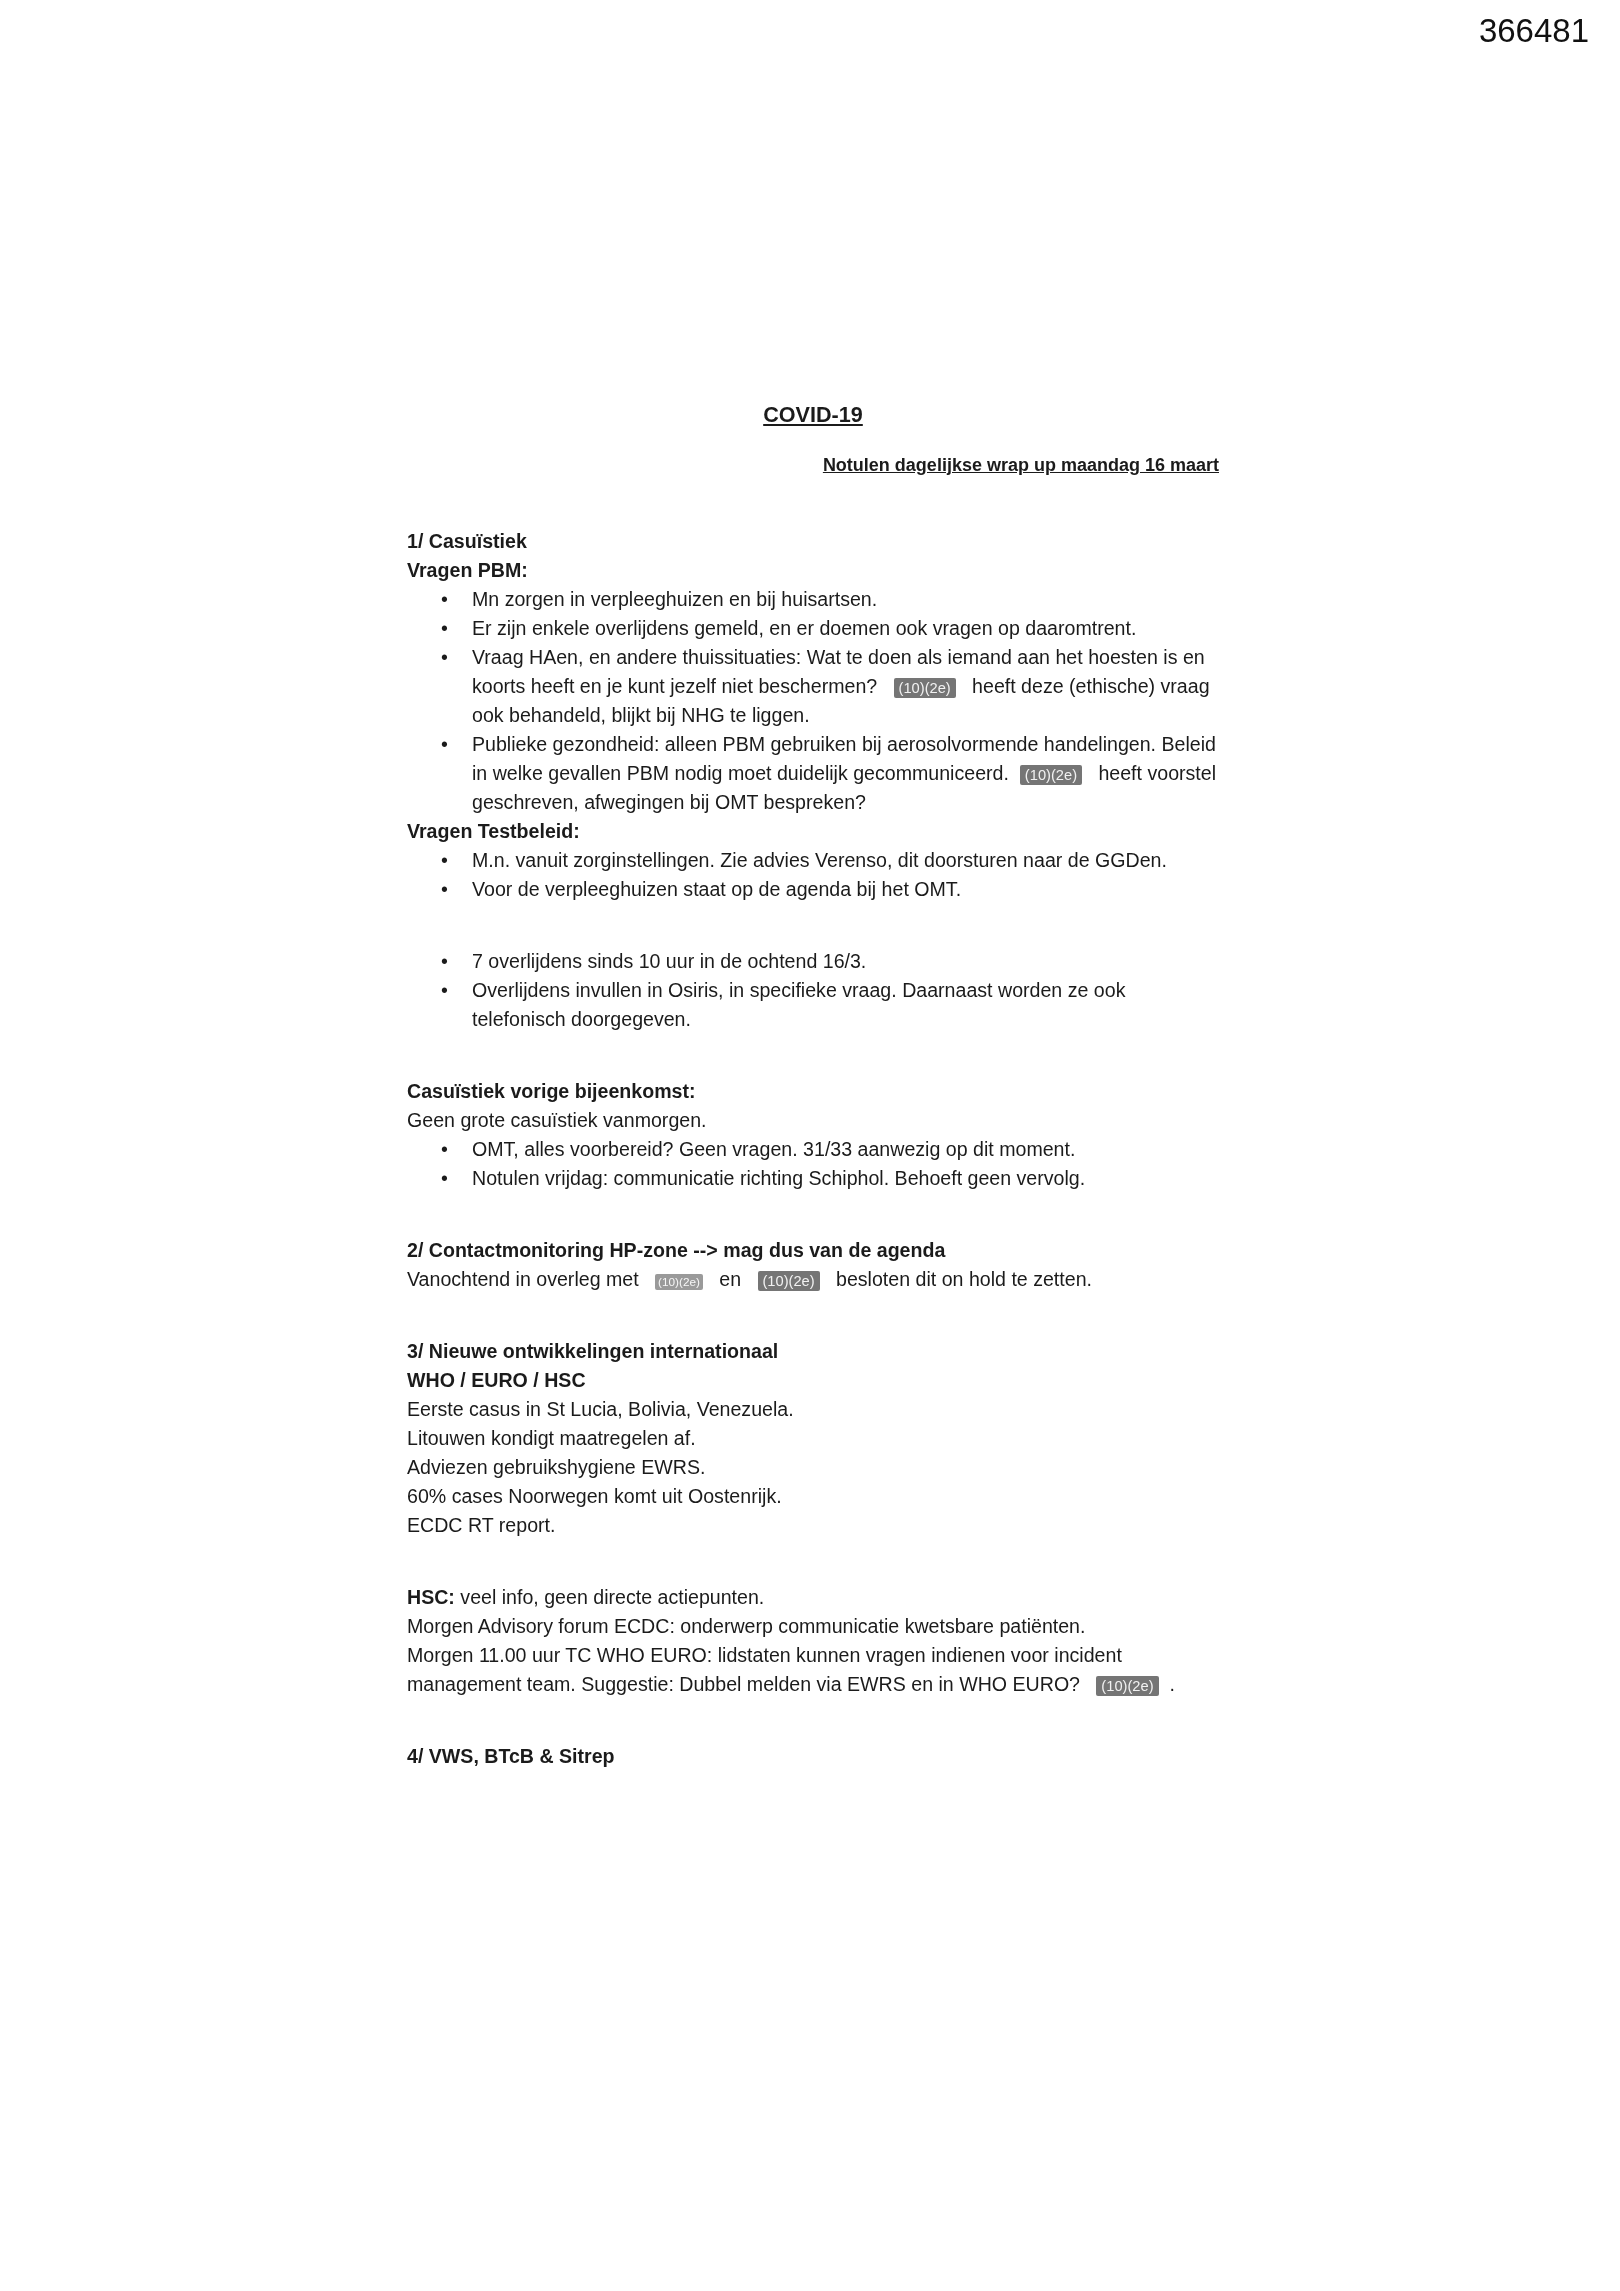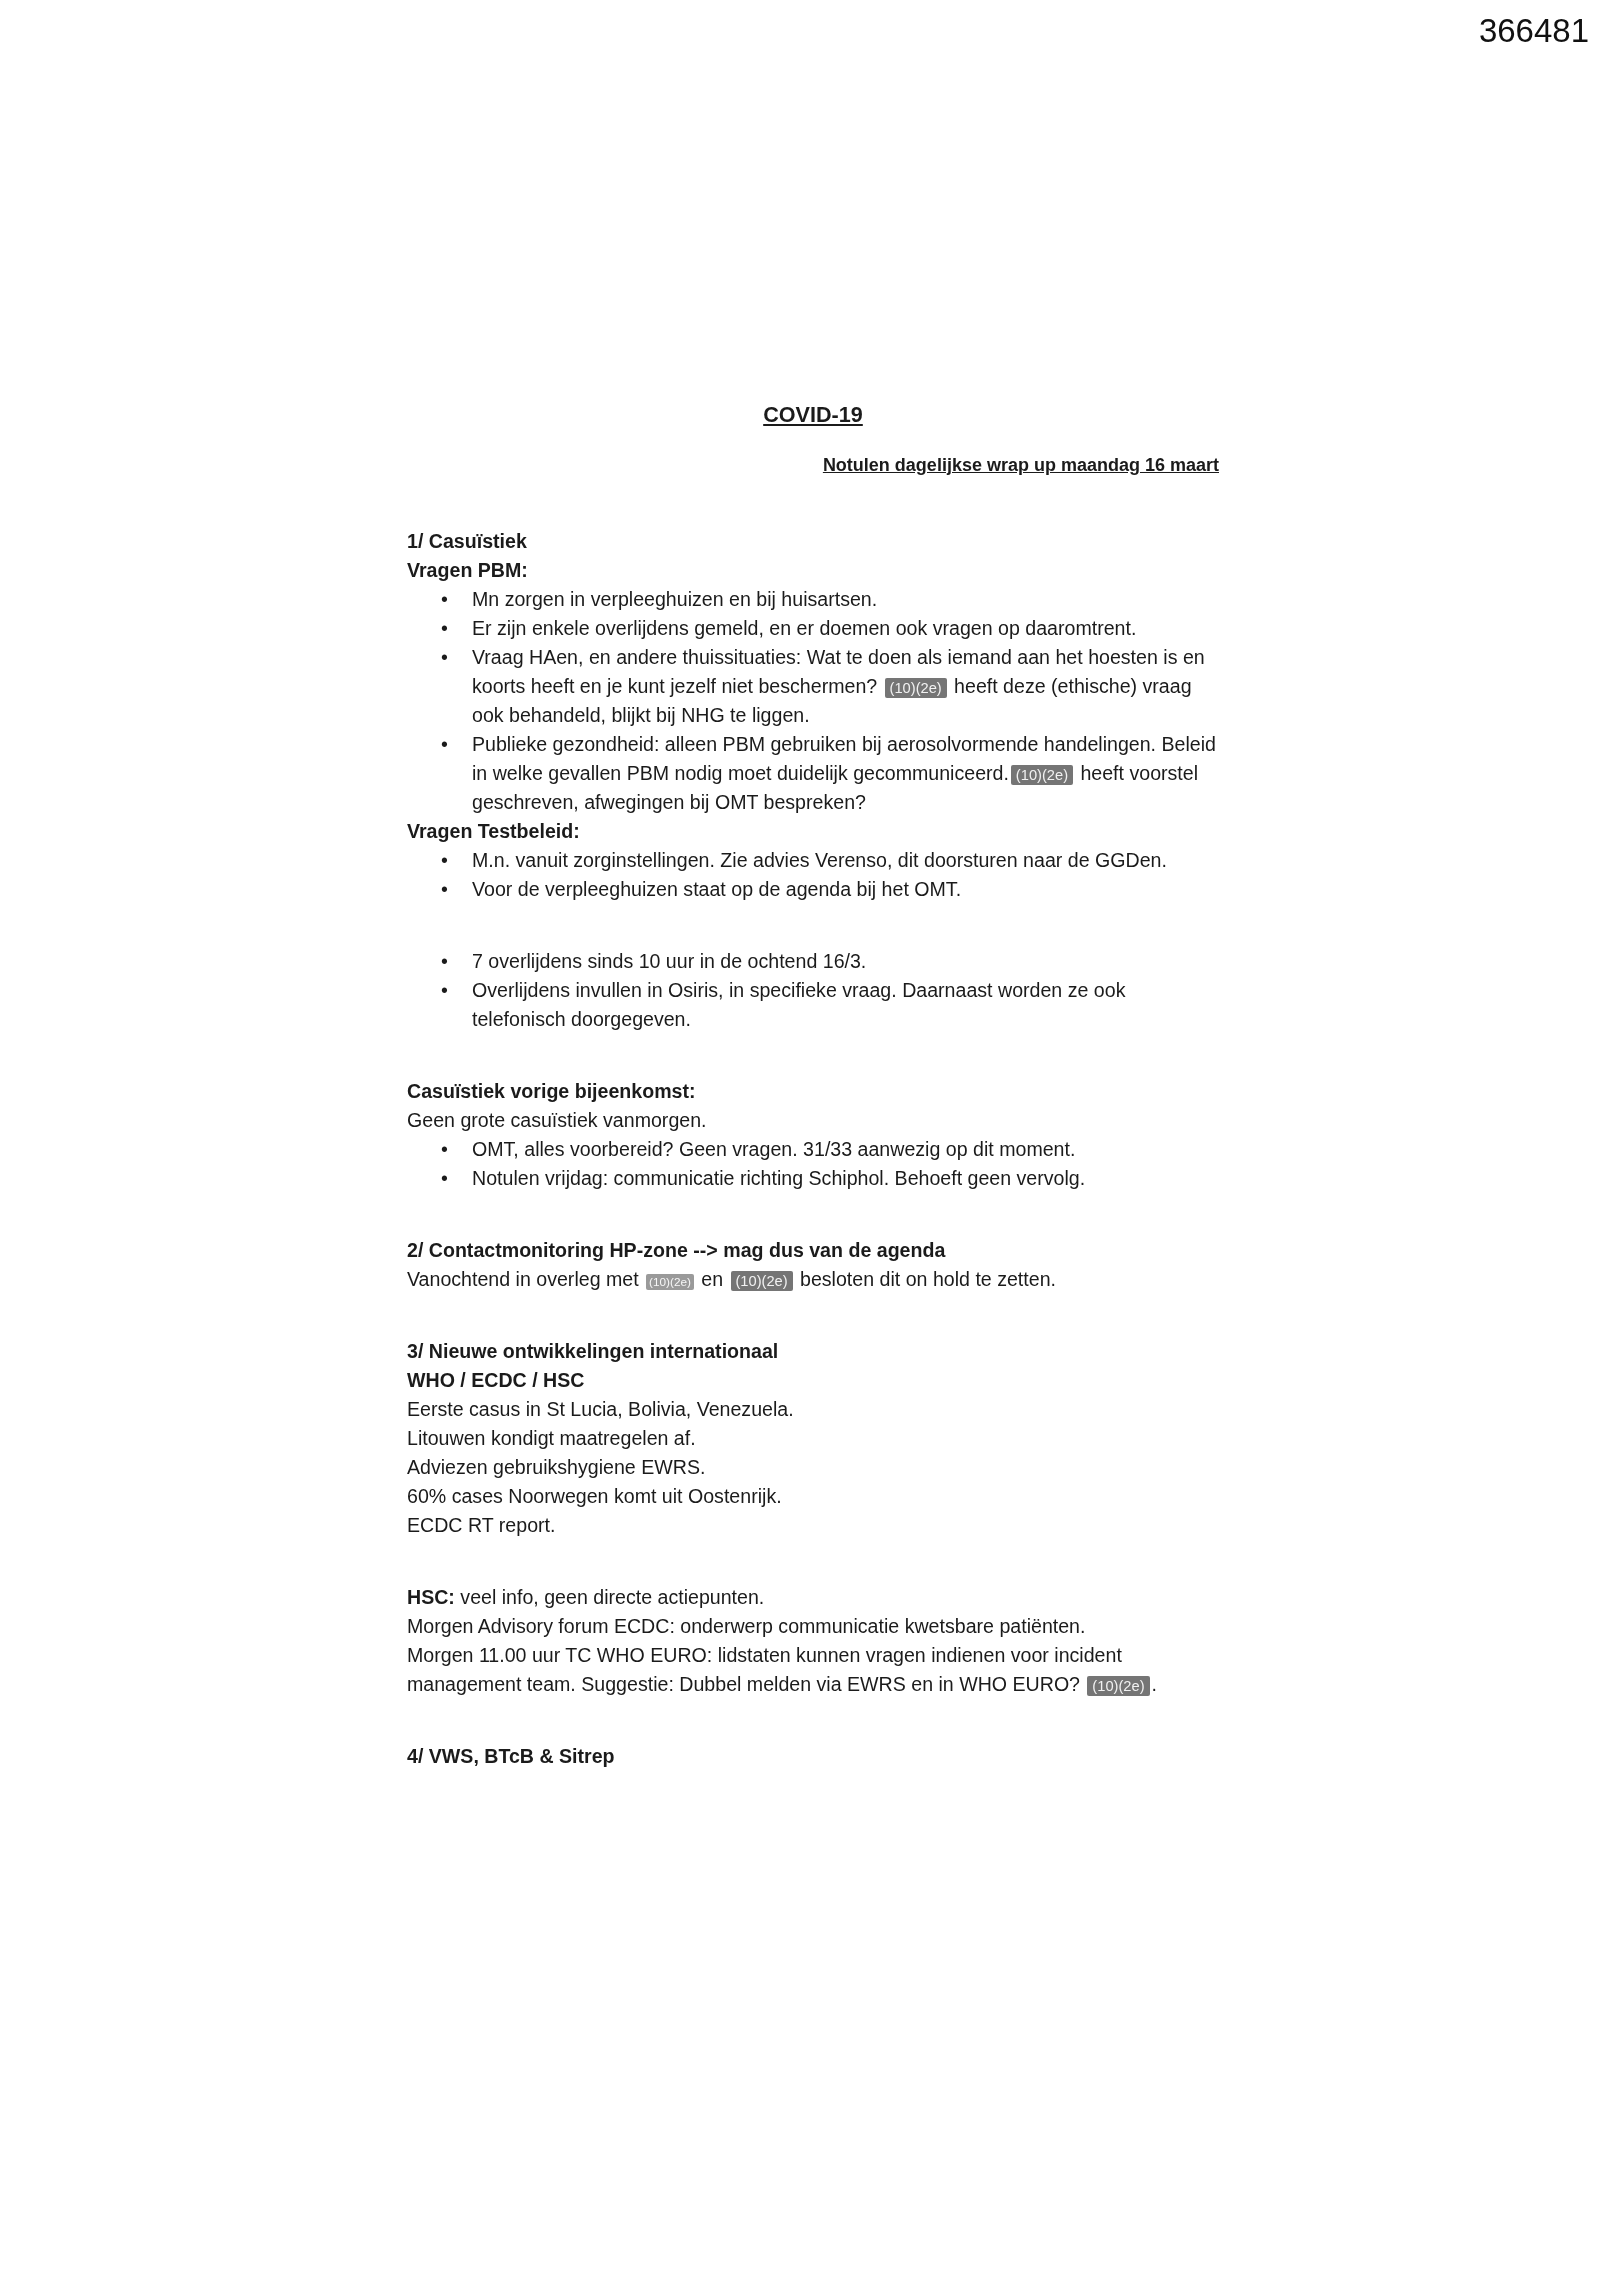--- a/index.html
+++ b/index.html
@@ -67,21 +67,21 @@
   .spacer { height: 43px; }
 
   .redaction {
     display: inline-block;
     background: #757575;
     color: #f1f1f1;
     font-size: 14.7px;
     line-height: 18.6px;
     padding: 1px 4.9px;
     border-radius: 2px;
-    margin: 0 2px;
+    margin: 0 11px;
     vertical-align: baseline;
     white-space: nowrap;
   }
   .redaction.small {
     background: #9a9a9a;
     color: #f7f7f7;
     font-size: 11.8px;
     line-height: 14.7px;
     padding: 1px 2.9px;
   }
@@ -142,21 +142,21 @@
         </div>
         <div class="bullet">
           <span class="marker">•</span>
           <span class="content"><span class="seg">Notulen vrijdag: communicatie richting Schiphol. Behoeft geen vervolg.</span></span>
         </div>
         <div class="spacer"></div>
         <div class="heading"><span class="seg">2/ Contactmonitoring HP-zone --&gt; mag dus van de agenda</span></div>
         <div class="para"><span class="seg">Vanochtend in overleg met </span><span class="redaction small">(10)(2e)</span><span class="seg"> en </span><span class="redaction">(10)(2e)</span><span class="seg"> besloten dit on hold te zetten.</span></div>
         <div class="spacer"></div>
         <div class="heading"><span class="seg">3/ Nieuwe ontwikkelingen internationaal</span></div>
-        <div class="heading"><span class="seg">WHO / ECDC / HSC</span></div>
+        <div class="heading"><span class="seg">WHO / EURO / HSC</span></div>
         <div class="para"><span class="seg">Eerste casus in St Lucia, Bolivia, Venezuela.</span></div>
         <div class="para"><span class="seg">Litouwen kondigt maatregelen af.</span></div>
         <div class="para"><span class="seg">Adviezen gebruikshygiene EWRS.</span></div>
         <div class="para"><span class="seg">60% cases Noorwegen komt uit Oostenrijk.</span></div>
         <div class="para"><span class="seg">ECDC RT report.</span></div>
         <div class="spacer"></div>
         <div class="para"><span class="seg bold">HSC:</span><span class="seg"> veel info, geen directe actiepunten.</span></div>
         <div class="para"><span class="seg">Morgen Advisory forum ECDC: onderwerp communicatie kwetsbare patiënten.</span></div>
         <div class="para"><span class="seg">Morgen 11.00 uur TC WHO EURO: lidstaten kunnen vragen indienen voor incident management team. Suggestie: Dubbel melden via EWRS en in WHO EURO? </span><span class="redaction">(10)(2e)</span><span class="seg">.</span></div>
         <div class="spacer"></div>

